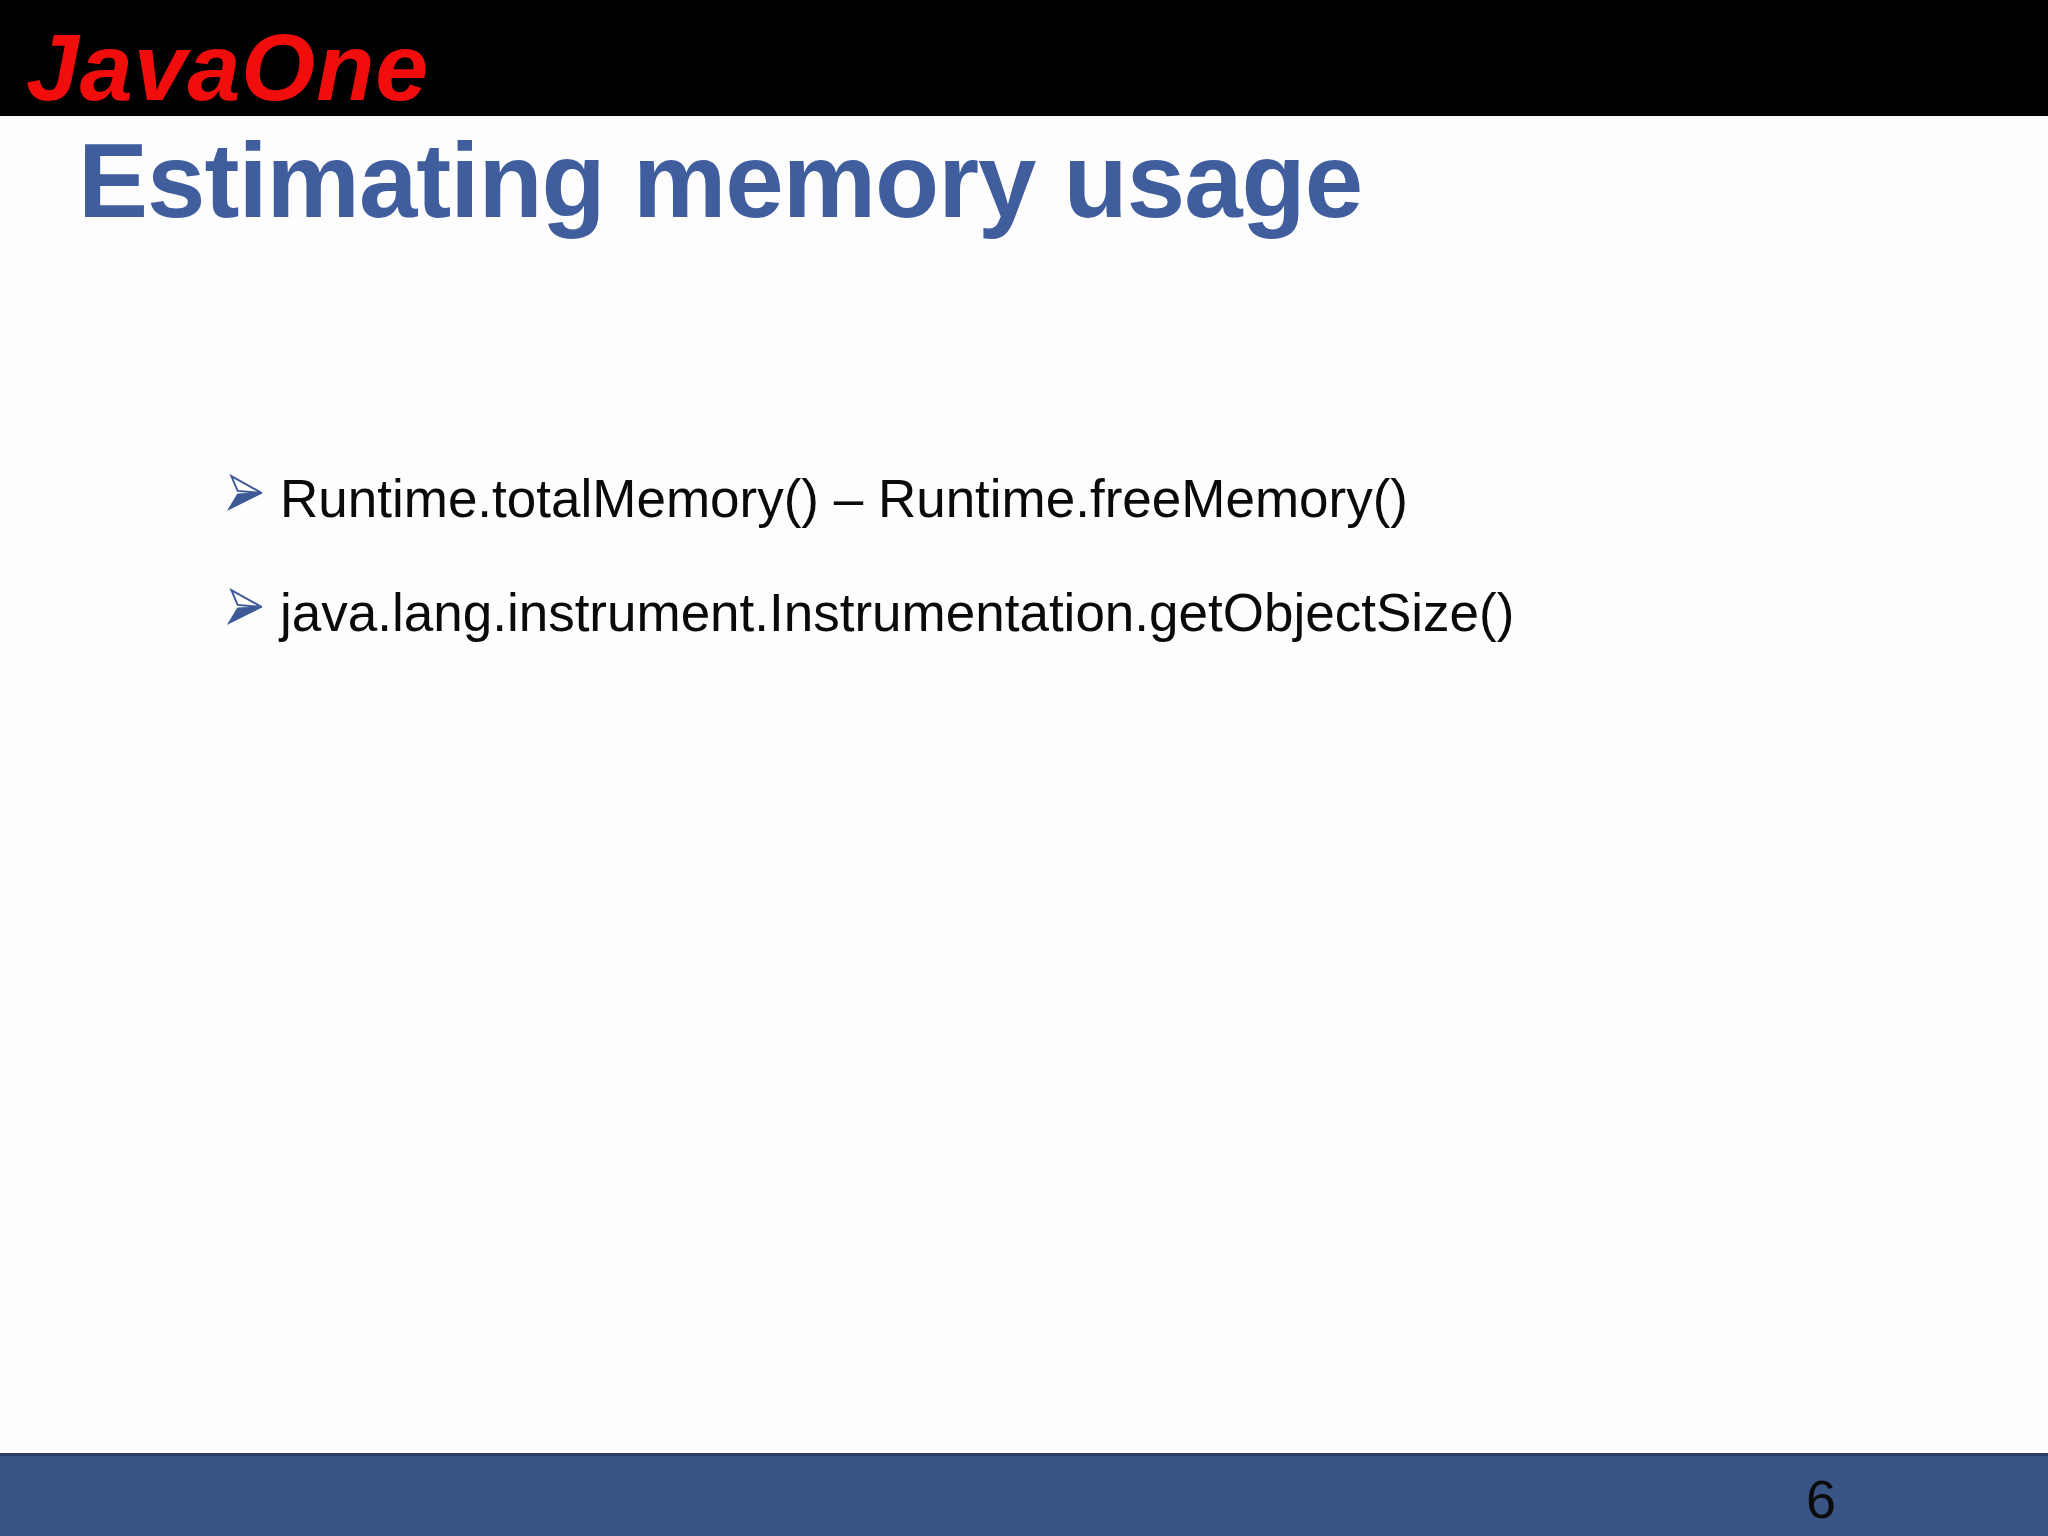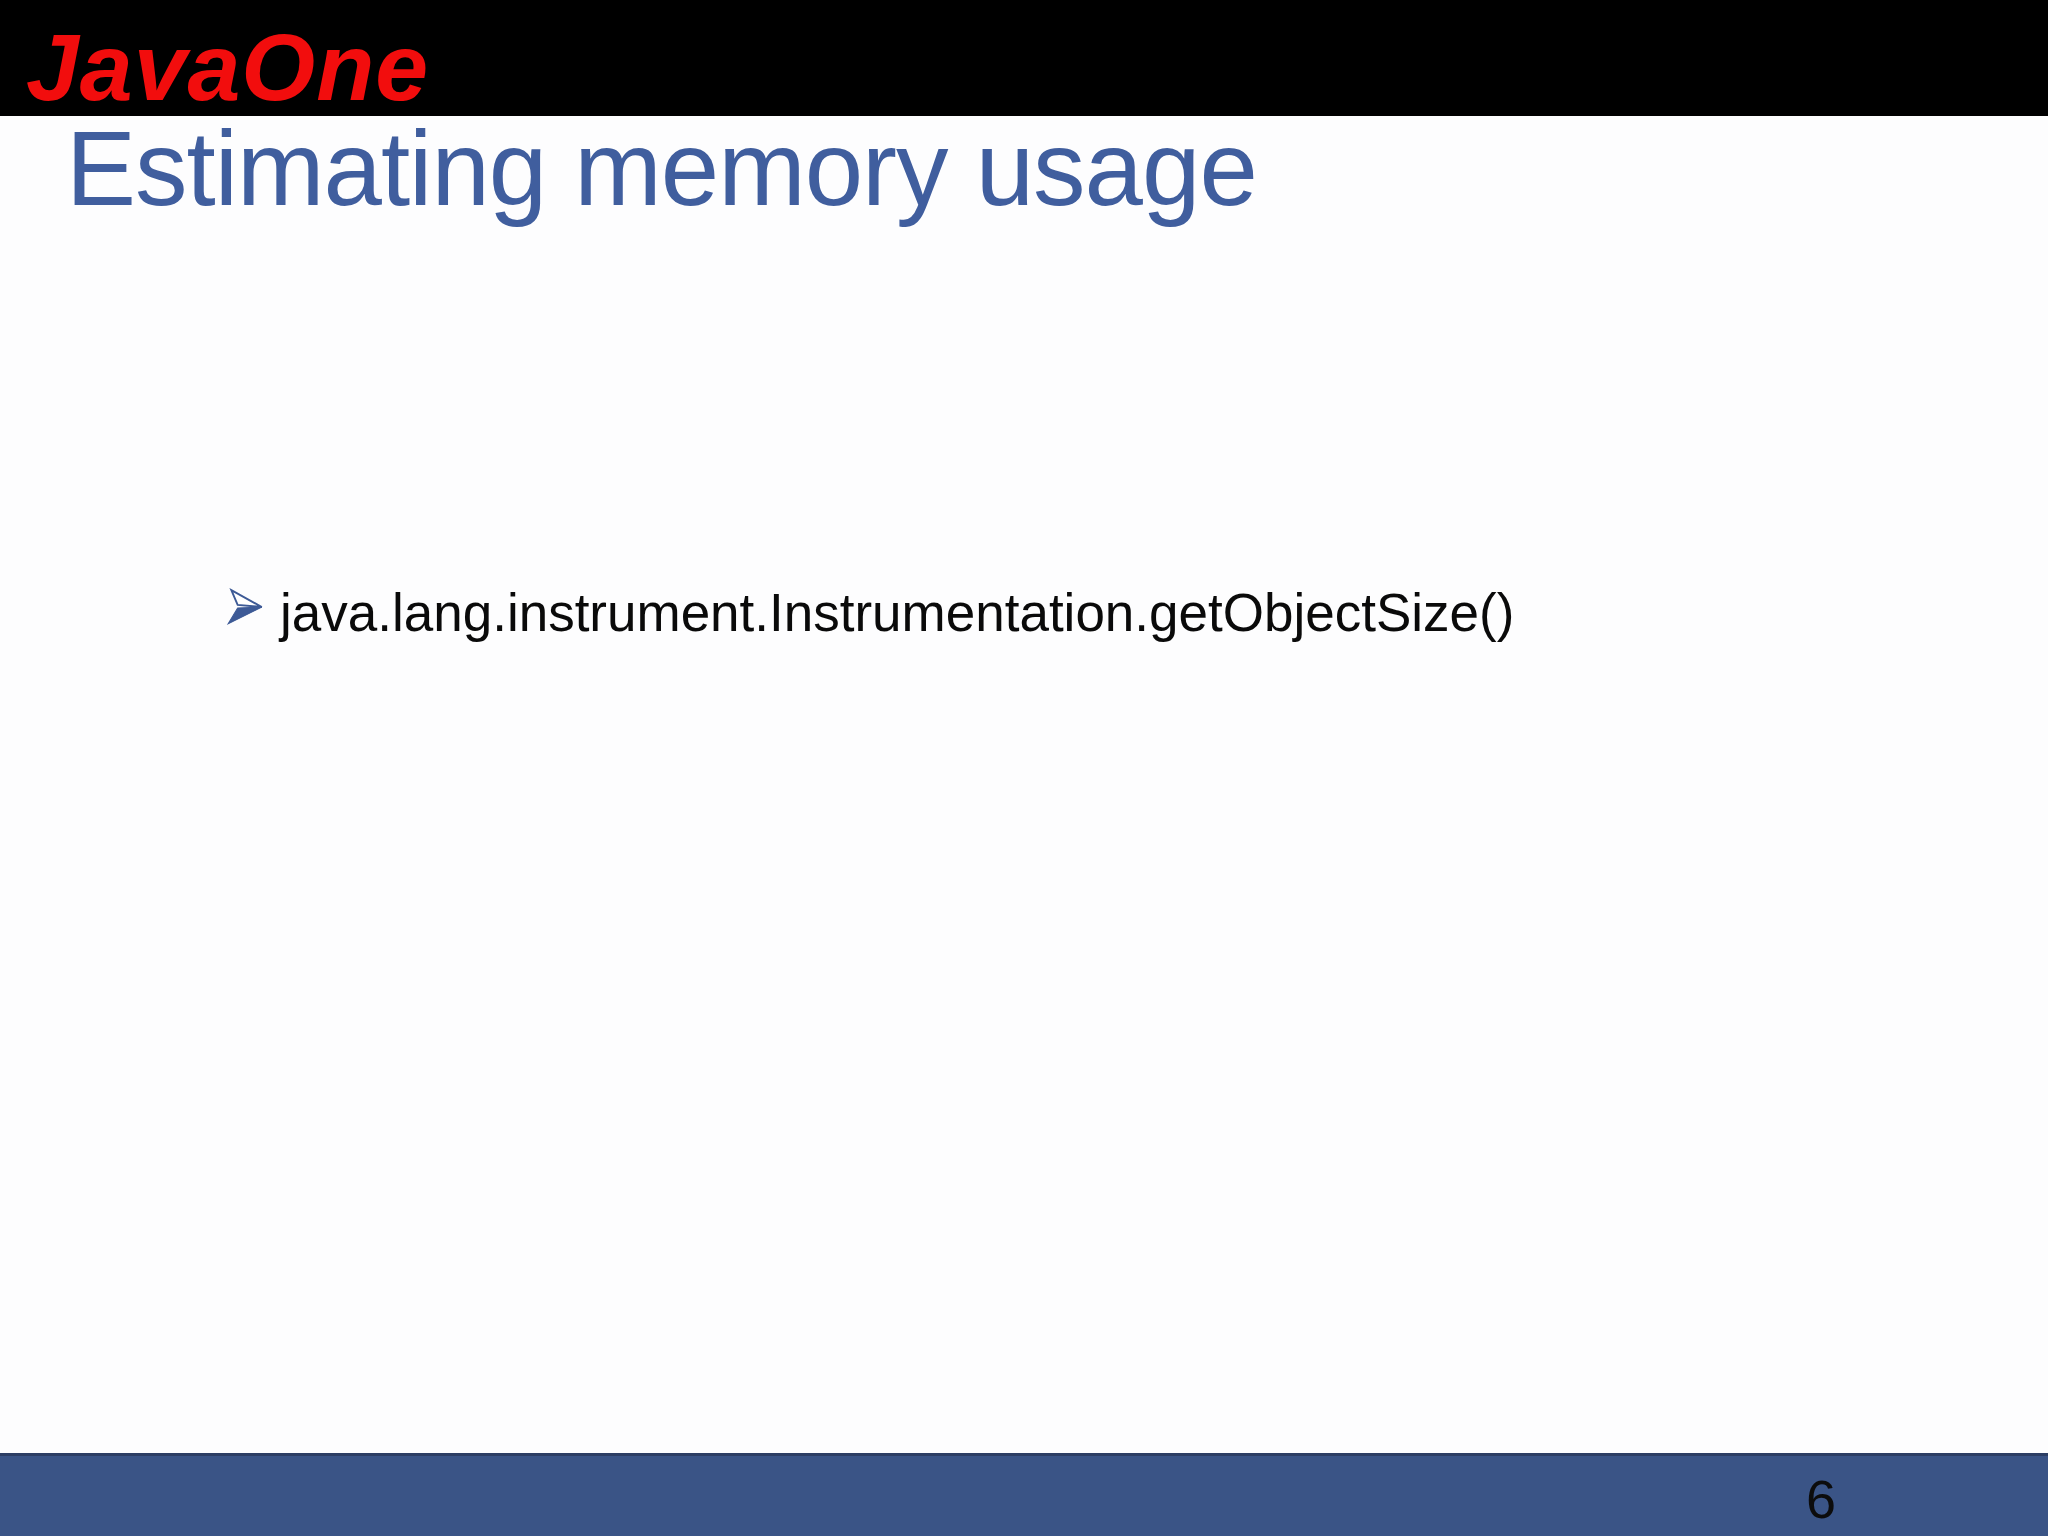--- a/index.html
+++ b/index.html
@@ -102,23 +102,32 @@
 </style>
 </head>
 <body>
 
 <div class="slide">
 
   <div class="header-bar"></div>
 
   <div class="logo">JavaOne</div>
 
-  <h1 class="slide-title" style="margin:0; font-weight:normal;">Estimating memory usage</h1>
+  <h1 class="slide-title" style="margin:12px; font-weight:bold;">Estimating memory usage</h1>
 
 
+  <div class="bullet-row level2 sub1">
+    <span class="dart">
+      <svg width="42" height="42" viewBox="0 0 40 40" aria-hidden="true">
+        <path d="M7 4 L36 20 L13 18 Z" fill="#ffffff" stroke="#3d5a96" stroke-width="1.8"></path>
+        <path d="M13 21 L36 20 L4 36 Z" fill="#3d5a96" stroke="#3d5a96" stroke-width="1"></path>
+      </svg>
+    </span>
+    <span class="bullet-text">Runtime.totalMemory() – Runtime.freeMemory()</span>
+  </div>
 
   <div class="bullet-row level2 sub2">
     <span class="dart">
       <svg width="42" height="42" viewBox="0 0 40 40" aria-hidden="true">
         <path d="M7 4 L36 20 L13 18 Z" fill="#ffffff" stroke="#3d5a96" stroke-width="1.8"></path>
         <path d="M13 21 L36 20 L4 36 Z" fill="#3d5a96" stroke="#3d5a96" stroke-width="1"></path>
       </svg>
     </span>
     <span class="bullet-text">java.lang.instrument.Instrumentation.getObjectSize()</span>
   </div>

